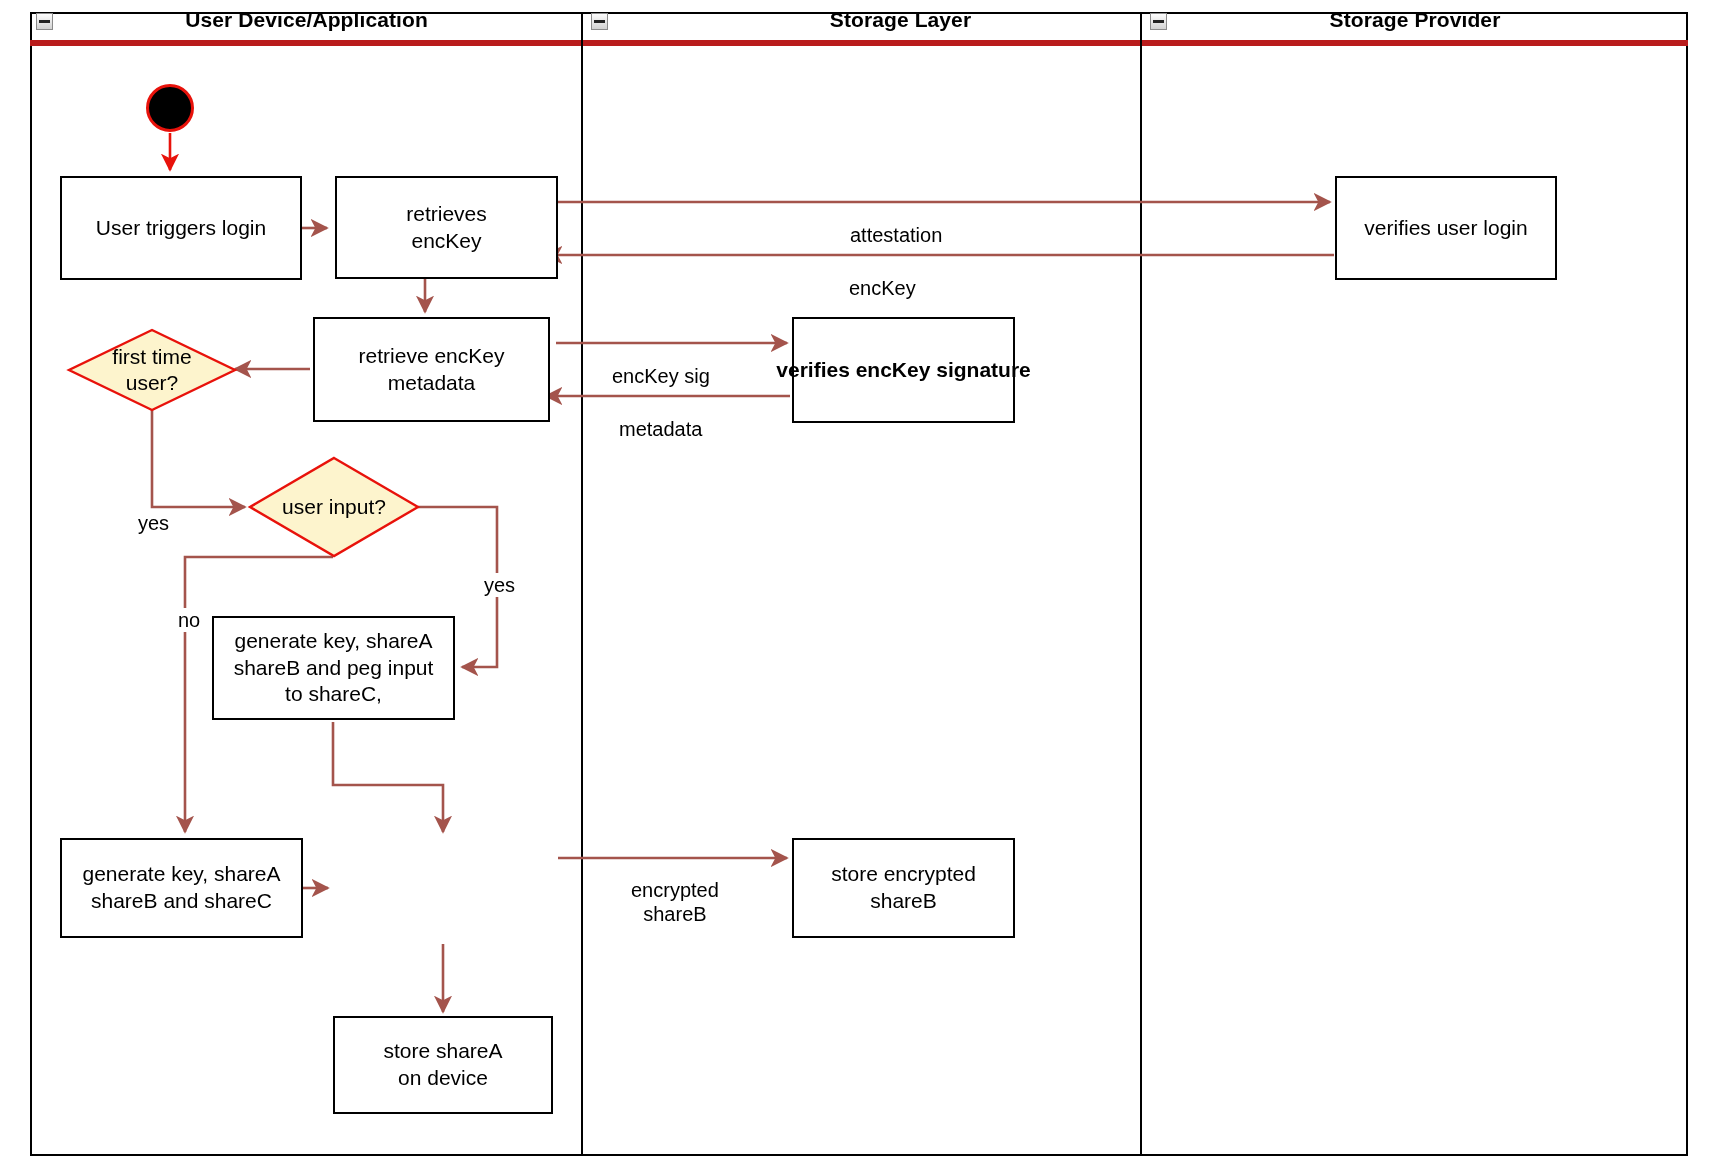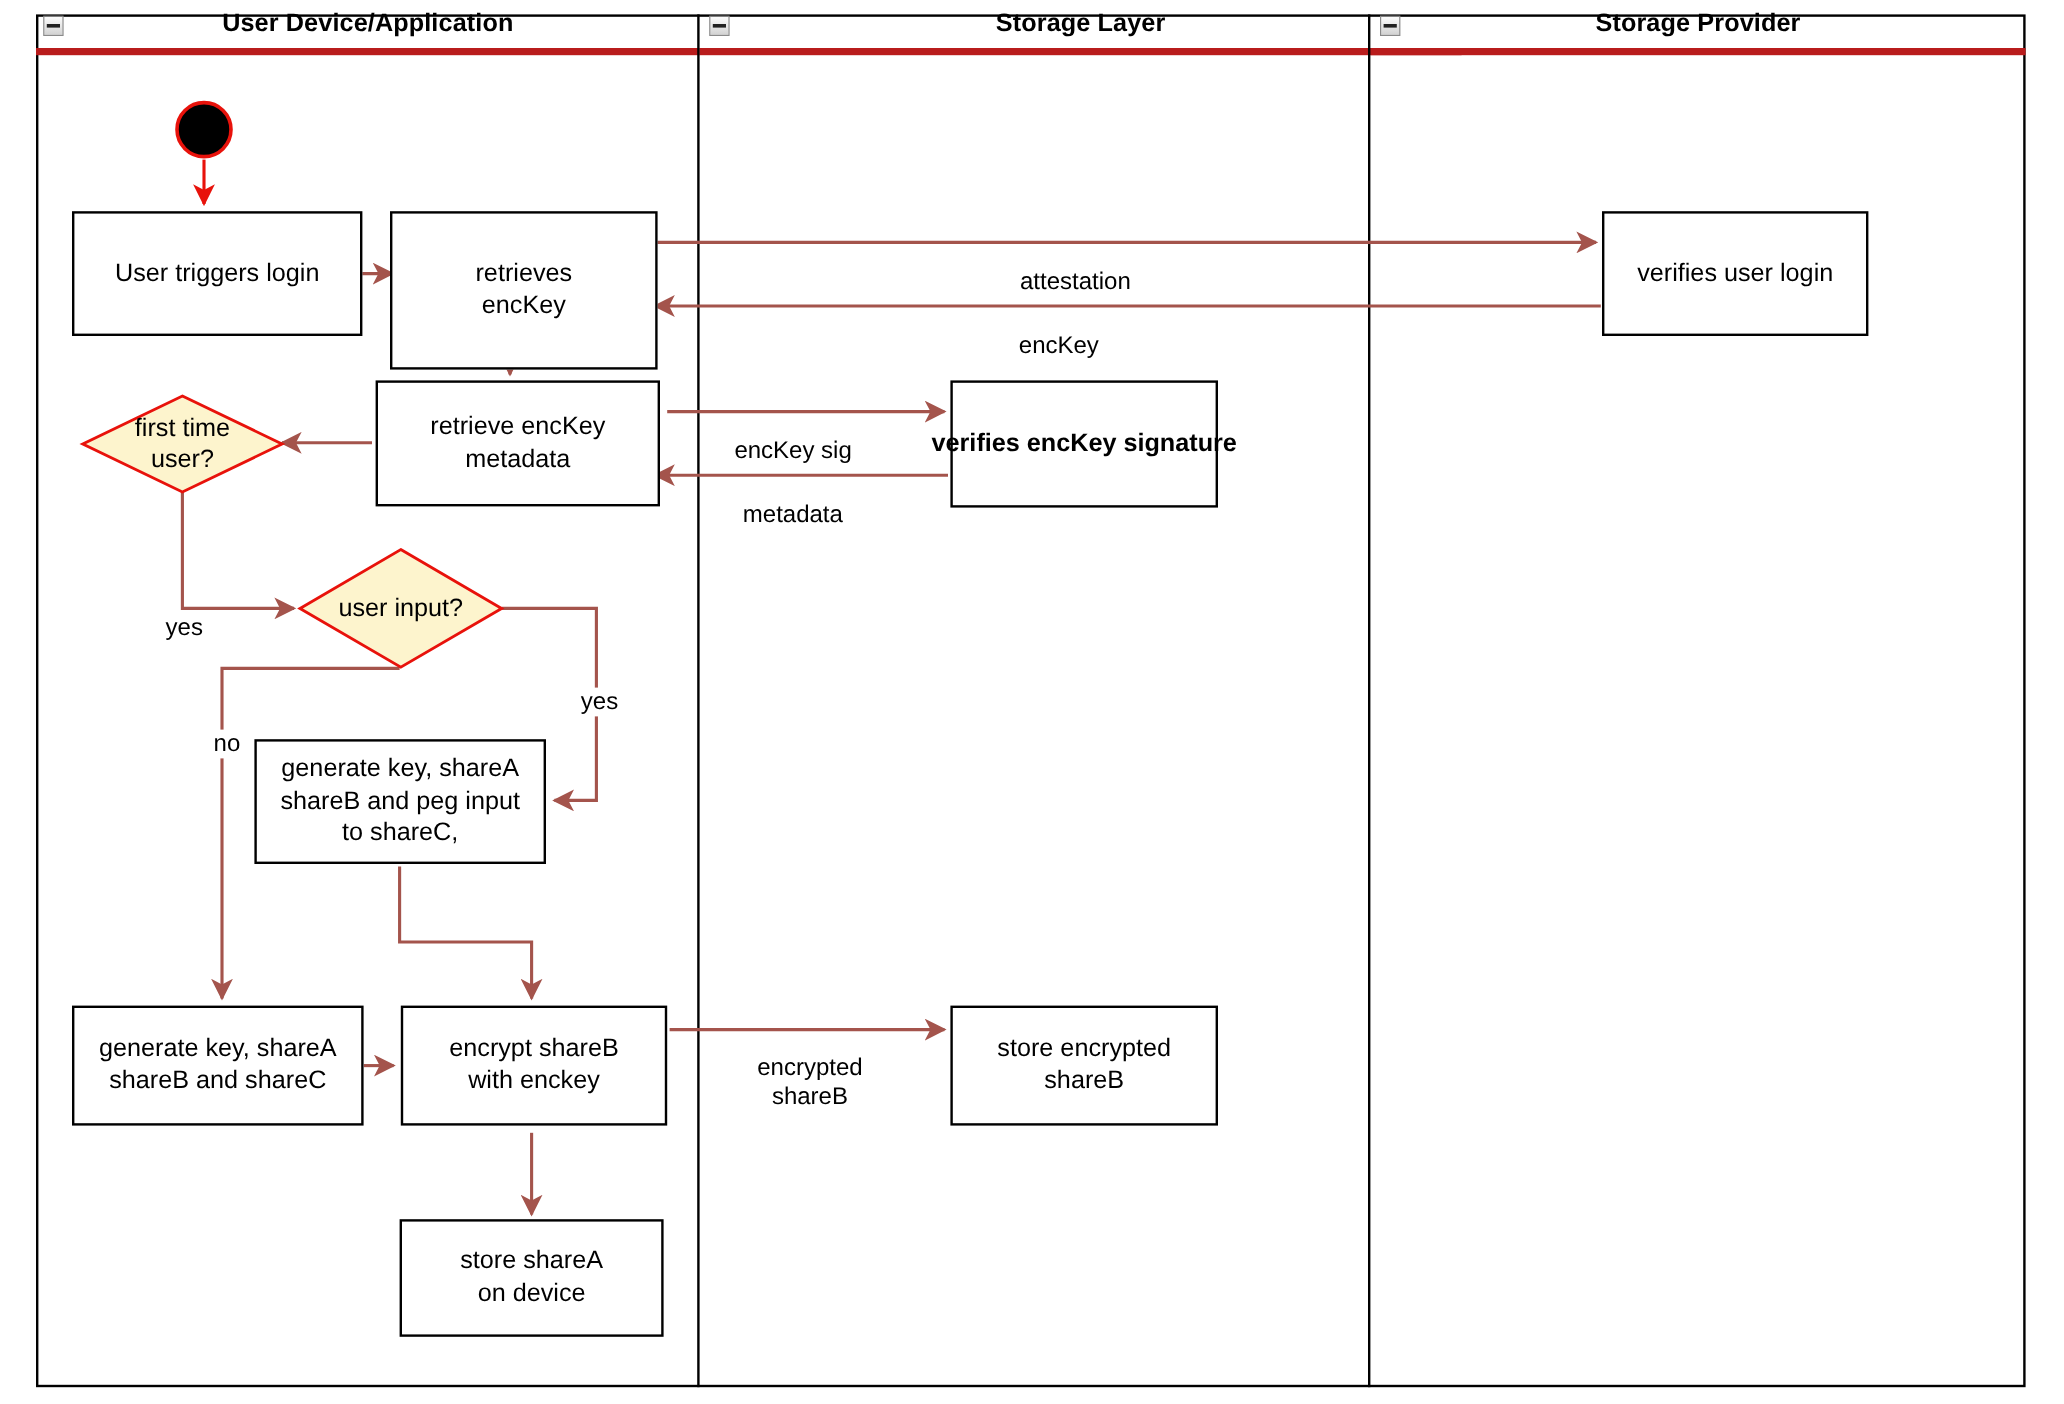--- a/index.html
+++ b/index.html
@@ -216,21 +216,21 @@
       <path d="M 443 944 L 443 1012" marker-end="url(#arw)"></path>
     </g>
   </svg>
 
   <div class="start-node" style="left:146px; top:84px; width:48px; height:48px;"></div>
 
   <div class="node" style="left:60px; top:176px; width:242px; height:104px;">
     <span>User triggers login</span>
   </div>
 
-  <div class="node" style="left:325px; top:176px; width:223px; height:132px;justify-content:center;">
+  <div class="node" style="left:335px; top:176px; width:223px; height:103px;justify-content:center;">
     <span>
       <span>retrieves</span><br>
       <span>encKey</span>
     </span>
   </div>
 
   <div class="node" style="left:1335px; top:176px; width:222px; height:104px;">
     <span>verifies user login</span>
   </div>
 
@@ -272,26 +272,20 @@
     </span>
   </div>
 
   <div class="node" style="left:60px; top:838px; width:243px; height:100px;">
     <span>
       <span>generate key, shareA</span><br>
       <span>shareB and shareC</span>
     </span>
   </div>
 
-  <div class="node" style="left:334px; top:838px; width:222px; height:100px;">
-    <span>
-      <span>encrypt shareB</span><br>
-      <span>with enckey</span>
-    </span>
-  </div>
 
   <div class="node" style="left:792px; top:838px; width:223px; height:100px;">
     <span>
       <span>store encrypted</span><br>
       <span>shareB</span>
     </span>
   </div>
 
   <div class="node" style="left:333px; top:1016px; width:220px; height:98px;">
     <span>

